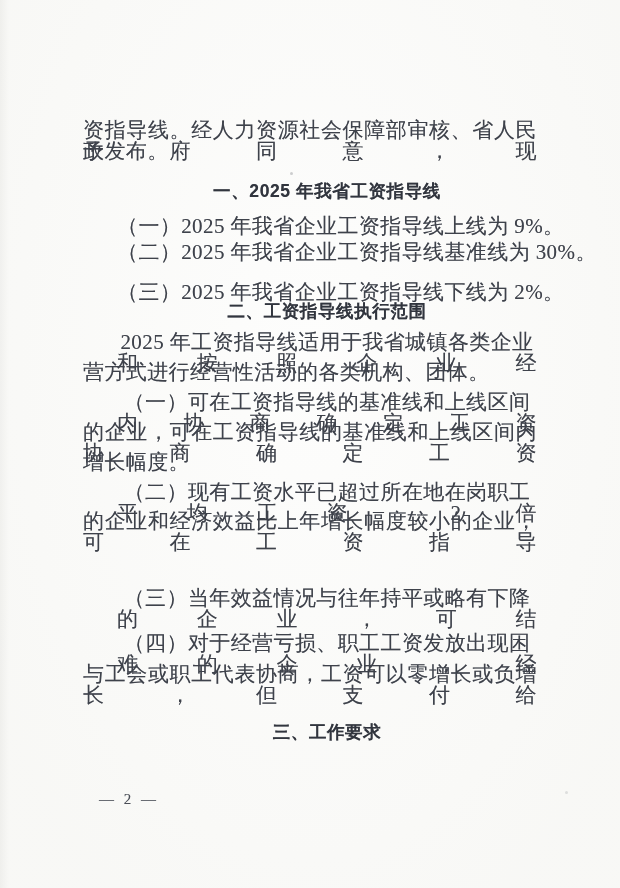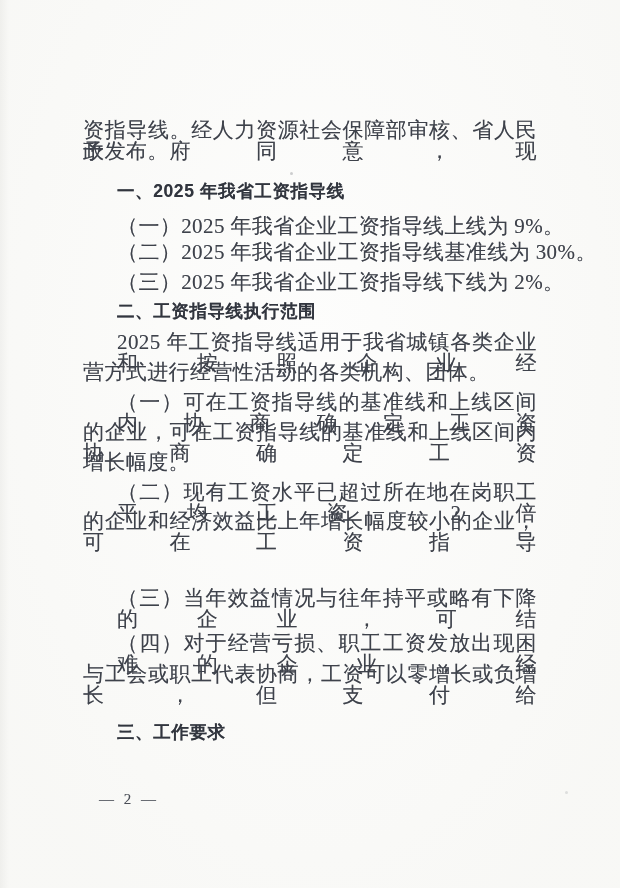--- a/index.html
+++ b/index.html
@@ -29,21 +29,21 @@
     letter-spacing:0.4px;
     text-shadow:0 0 0.6px rgba(70,74,84,0.45);
     white-space:nowrap;
   }
   .l-full{
     white-space:normal;
     text-align:justify;
     text-align-last:justify;
     text-justify:inter-character;
   }
-  .l-ind{ padding-left:34px; }
+  .l-ind{ padding-left:34px;text-align:center; }
   .l-head{
     font-family:"Liberation Sans","DejaVu Sans",sans-serif;
     font-weight:700;
     font-size:17.5px;
     color:#31353e;
     letter-spacing:0.6px;
     text-shadow:0 0 0.5px rgba(49,53,62,0.55);
   }
   .pagenum{
     position:absolute;
@@ -63,21 +63,21 @@
 </head>
 <body>
 
 <div class="paper">
 
   <div class="line l-full" style="top:120px">资指导线。经人力资源社会保障部审核、省人民政府同意，现</div>
   <div class="line" style="top:141px">予发布。</div>
   <div class="line l-head l-ind" style="top:181px">一、2025 年我省工资指导线</div>
   <div class="line l-ind" style="top:216px">（一）2025 年我省企业工资指导线上线为 9%。</div>
   <div class="line l-ind" style="top:242px">（二）2025 年我省企业工资指导线基准线为 30%。</div>
-  <div class="line l-ind" style="top:272px">（三）2025 年我省企业工资指导线下线为 2%。</div>
+  <div class="line l-ind" style="top:282px">（三）2025 年我省企业工资指导线下线为 2%。</div>
   <div class="line l-head l-ind" style="top:301px">二、工资指导线执行范围</div>
   <div class="line l-ind l-full" style="top:332px">2025 年工资指导线适用于我省城镇各类企业和按照企业经</div>
   <div class="line" style="top:362px">营方式进行经营性活动的各类机构、团体。</div>
   <div class="line l-ind l-full" style="top:392px">（一）可在工资指导线的基准线和上线区间内协商确定工资</div>
   <div class="line l-full" style="top:422px">的企业，可在工资指导线的基准线和上线区间内协商确定工资</div>
   <div class="line" style="top:452px">增长幅度。</div>
   <div class="line l-ind l-full" style="top:482px">（二）现有工资水平已超过所在地在岗职工平均工资 2 倍</div>
   <div class="line l-full" style="top:511px">的企业和经济效益比上年增长幅度较小的企业，可在工资指导</div>
   <div class="line l-ind l-full" style="top:588px">（三）当年效益情况与往年持平或略有下降的企业，可结</div>
   <div class="line l-ind l-full" style="top:633px">（四）对于经营亏损、职工工资发放出现困难的企业，经</div>

